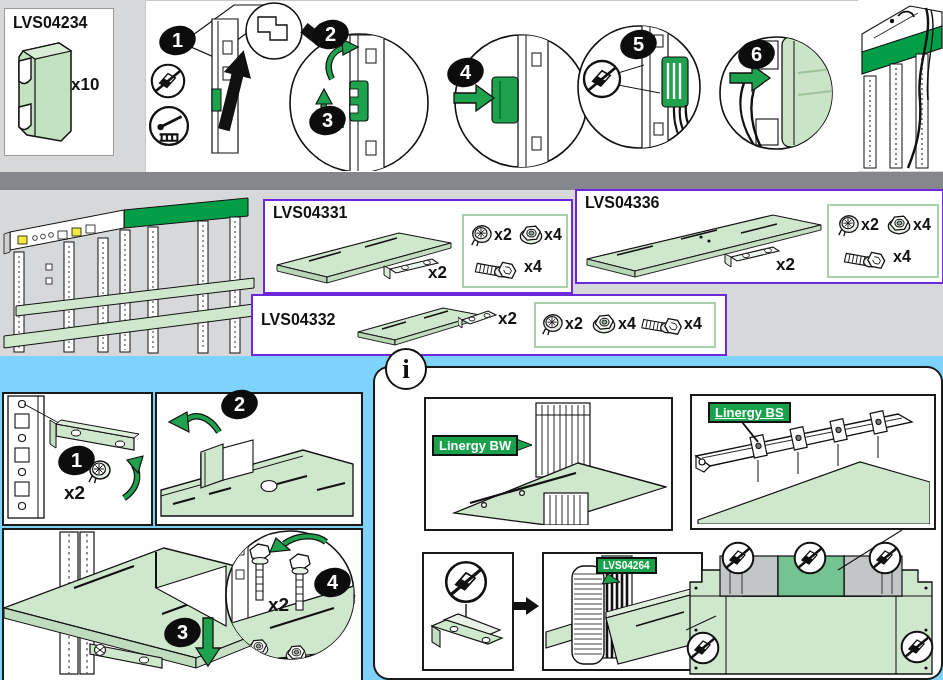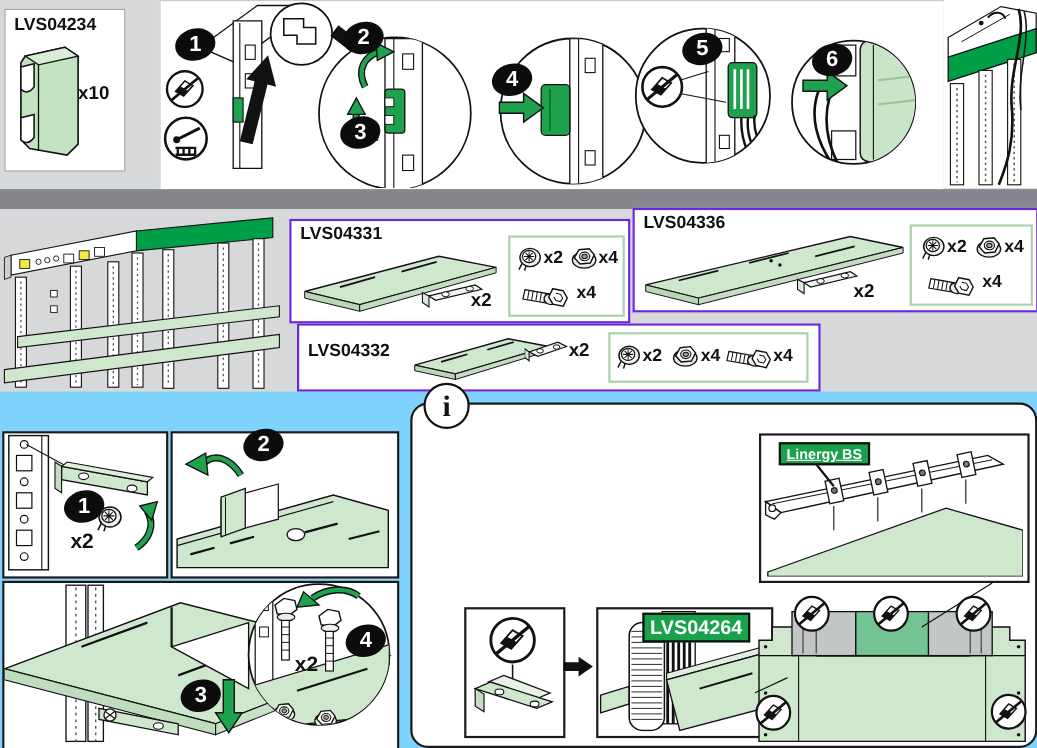--- a/index.html
+++ b/index.html
@@ -322,21 +322,21 @@
           <use href="#sym-nut"></use>
         </svg>
       <div class="qty fq" style="left:84px;top:10px;">x4</div>
       <svg class="abs" style="left:12px;top:38px;" width="48" height="30">
           <use href="#sym-bolt"></use>
         </svg>
       <div class="qty fq" style="left:64px;top:42px;">x4</div>
     </div>
   </div>
 
-  <div class="kit-card" style="left:270px;top:294px;width:472px;height:58px;">
+  <div class="kit-card" style="left:251px;top:294px;width:472px;height:58px;">
     <div class="kit-title" style="top:15px;">LVS04332</div>
     <svg class="abs" style="left:95px;top:2px;" width="150" height="52" viewBox="0 0 150 52">
       <polygon points="10,34 95,10 132,17 47,42" fill="#cfe7cc" stroke="#111" stroke-width="1.2"></polygon>
       <polygon points="10,34 47,42 47,47 10,39" fill="#b9d6b7" stroke="#111" stroke-width="0.9"></polygon>
       <polygon points="47,42 132,17 132,21 47,47" fill="#c2ddc0" stroke="#111" stroke-width="0.9"></polygon>
       <path d="M34 31 L58 24 M76 20 L100 13" stroke="#111" stroke-width="1.5"></path>
     </svg>
     <svg class="abs" style="left:205px;top:10px;" width="44" height="26" viewBox="0 0 44 26">
       <polygon points="4,14 30,5 38,9 12,18" fill="#eef4ee" stroke="#111" stroke-width="1.1"></polygon>
       <polygon points="4,14 4,22 0,19 0,11" fill="#dde8dc" stroke="#111" stroke-width="1"></polygon>
@@ -469,20 +469,40 @@
   <div class="badge" style="left:314px;top:568px;">
       <span>4</span>
     </div>
   <div class="qty" style="left:268px;top:594px;font-size:19px;">x2</div>
 
   <div class="info-box">
     <div class="info-i">
         <span>i</span>
       </div>
 
+    <div class="frame" style="left:49px;top:29px;width:245px;height:130px;">
+      <svg width="241" height="126" viewBox="0 0 241 126">
+        <g stroke="#111">
+          <rect x="110" y="4" width="54" height="74" fill="#fff" stroke-width="1.2"></rect>
+          <path d="M116 6 V76 M122 6 V76 M128 6 V76 M134 6 V76 M140 6 V76 M146 6 V76 M152 6 V76 M158 6 V76" stroke-width="0.9"></path>
+          <path d="M110 16 h54" stroke-width="1"></path>
+        </g>
+        <polygon points="28,114 152,64 240,88 120,126" fill="#cfe7cc" stroke="#111" stroke-width="1.3"></polygon>
+        <path d="M44 104 L150 74" stroke="#111" stroke-width="2.2"></path>
+        <circle cx="58" cy="106" r="2.4" fill="#fff" stroke="#111" stroke-width="1.1"></circle>
+        <circle cx="96" cy="94" r="2.4" fill="#fff" stroke="#111" stroke-width="1.1"></circle>
+        <circle cx="140" cy="110" r="2.4" fill="#fff" stroke="#111" stroke-width="1.1"></circle>
+        <g stroke="#111">
+          <rect x="118" y="94" width="44" height="32" fill="#fff" stroke-width="1.2"></rect>
+          <path d="M124 96 V126 M130 96 V126 M136 96 V126 M142 96 V126 M148 96 V126 M154 96 V126" stroke-width="0.9"></path>
+        </g>
+        <polygon points="90,40 106,46 90,52" fill="#19a14b" stroke="#111" stroke-width="1"></polygon>
+      </svg>
+      <div class="glabel" style="left:6px;top:36px;">Linergy BW</div>
+    </div>
 
     <div class="frame" style="left:315px;top:26px;width:242px;height:132px;">
       <svg width="238" height="128" viewBox="0 0 238 128">
         <polygon points="6,124 168,66 238,86 238,128 6,128" fill="#cfe7cc" stroke="#111" stroke-width="1.2"></polygon>
         <path d="M66 64 V86 M106 56 V78 M146 48 V70 M186 40 V62" stroke="#111" stroke-width="1"></path>
         <polygon points="4,60 206,18 220,26 18,70" fill="#fff" stroke="#111" stroke-width="1.3"></polygon>
         <line x1="10" y1="62" x2="210" y2="22" stroke="#111" stroke-width="0.9"></line>
         <polygon points="4,60 4,72 12,76 18,70" fill="#fff" stroke="#111" stroke-width="1.2"></polygon>
         <circle cx="10" cy="66" r="3" fill="#fff" stroke="#111" stroke-width="1.1"></circle>
         <g stroke="#111" fill="#fff">
@@ -529,21 +549,21 @@
         <rect x="58" y="2" width="30" height="102" fill="#fff" stroke="#111" stroke-width="1.2"></rect>
         <path d="M63 4 V104 M68 4 V104 M73 4 V104 M78 4 V104 M83 4 V104" stroke="#111" stroke-width="2.6"></path>
         <polygon points="2,78 28,70 28,86 2,94" fill="#cfe7cc" stroke="#111" stroke-width="1.2"></polygon>
         <polygon points="62,58 150,34 150,40 62,64" fill="#dfeedd" stroke="#111" stroke-width="1"></polygon>
         <polygon points="62,64 150,40 150,90 74,110" fill="#cfe7cc" stroke="#111" stroke-width="1.2"></polygon>
         <path d="M92 72 L140 58" stroke="#111" stroke-width="1.8"></path>
         <rect x="28" y="12" width="32" height="98" rx="12" fill="#fff" stroke="#111" stroke-width="1.4"></rect>
         <path d="M30 20 h28 M30 25 h28 M30 30 h28 M30 35 h28 M30 40 h28 M30 45 h28 M30 50 h28 M30 55 h28 M30 60 h28 M30 65 h28 M30 70 h28 M30 75 h28 M30 80 h28 M30 85 h28 M30 90 h28 M30 95 h28 M30 100 h28" stroke="#111" stroke-width="0.8"></path>
         <polygon points="64,20 76,28 58,30" fill="#19a14b" stroke="#111" stroke-width="1"></polygon>
       </svg>
-      <div class="glabel" style="left:40px;top:3px;font-size:18px;">LVS04264</div>
+      <div class="glabel" style="left:52px;top:3px;font-size:10px;">LVS04264</div>
     </div>
 
     <svg class="abs" style="left:311px;top:162px;" width="252" height="146" viewBox="0 0 252 146">
       <polygon points="4,52 16,52 16,40 232,40 232,52 246,52 246,144 4,144" fill="#cfe7cc" stroke="#111" stroke-width="1.3"></polygon>
       <line x1="4" y1="66" x2="246" y2="66" stroke="#111" stroke-width="1"></line>
       <line x1="40" y1="66" x2="40" y2="144" stroke="#111" stroke-width="1"></line>
       <line x1="210" y1="66" x2="210" y2="144" stroke="#111" stroke-width="1"></line>
       <rect x="56" y="62" width="140" height="5" fill="#2a2a2a"></rect>
       <rect x="34" y="26" width="58" height="40" fill="#c2c6c7" stroke="#111" stroke-width="1.2"></rect>
       <line x1="44" y1="28" x2="44" y2="64" stroke="#111" stroke-width="0.8"></line>

